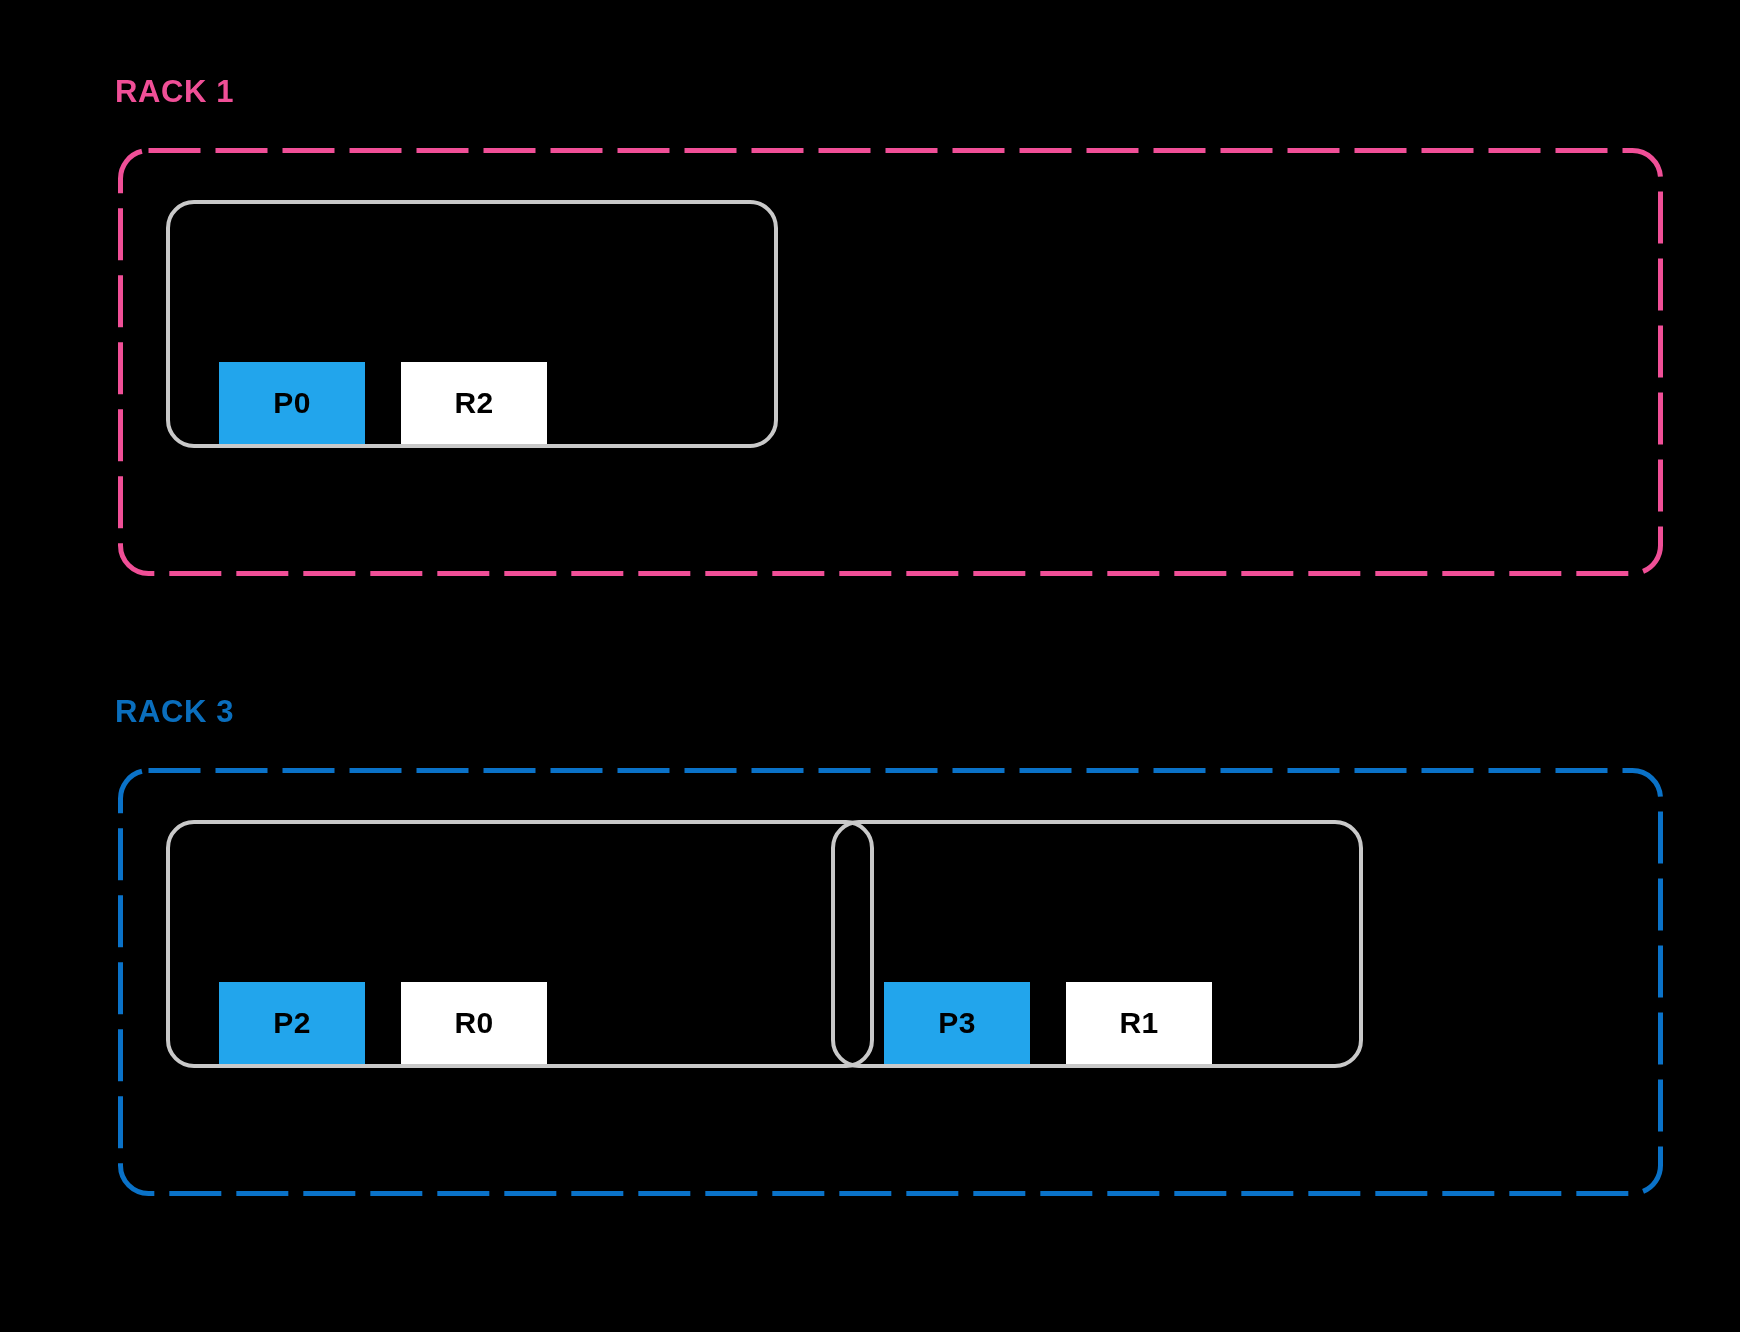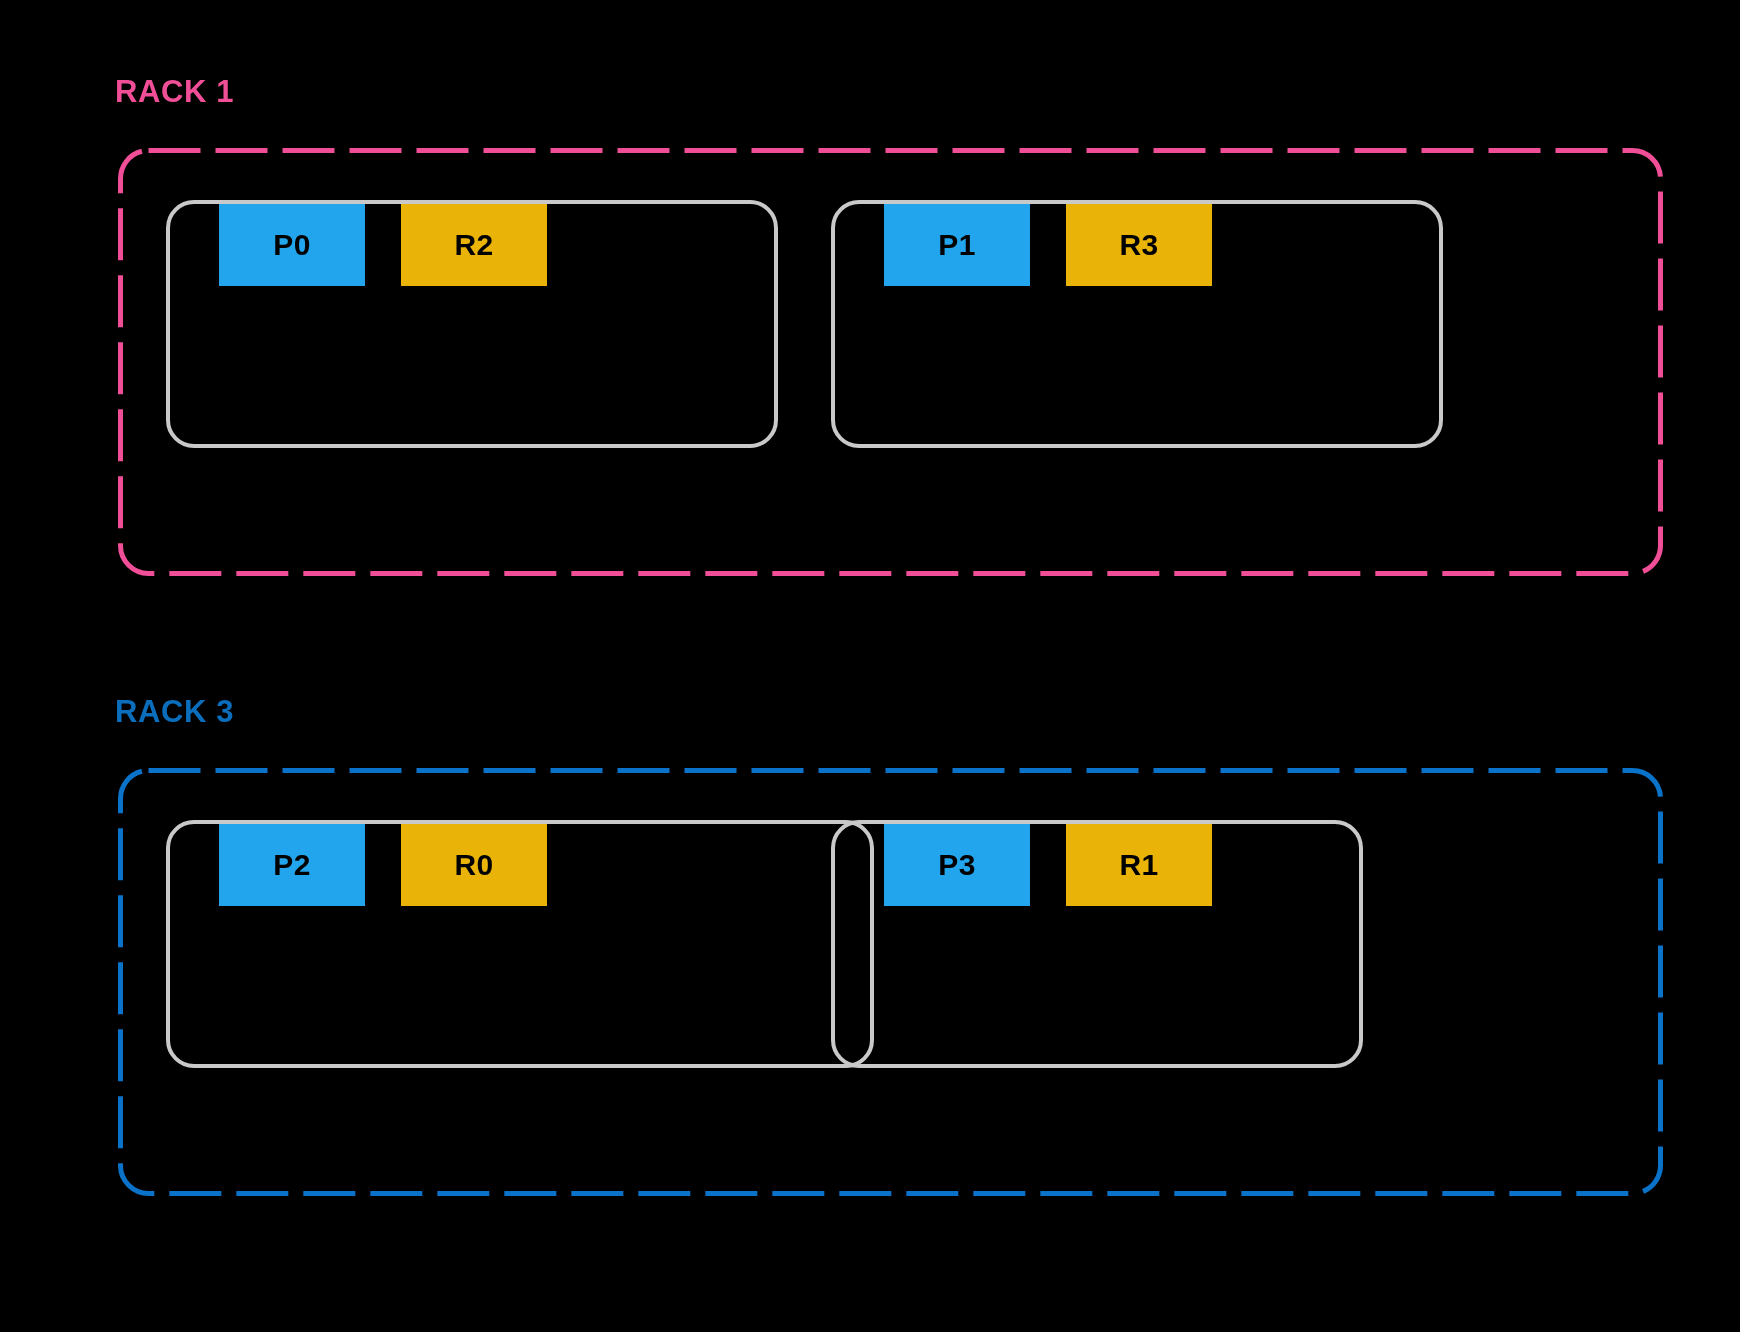--- a/index.html
+++ b/index.html
@@ -54,21 +54,21 @@
   }
 
   
   .node {
     position: absolute;
     box-sizing: border-box;
     border: 4px solid #c9c9c9;
     border-radius: 28px;
     background: transparent;
     display: flex;
-    align-items: flex-start;
+    align-items: flex-end;
   }
 
   .node-inner {
     display: flex;
     flex-direction: row;
     align-items: center;
     gap: 36px;
     padding-left: 49px;
   }
 
@@ -80,21 +80,21 @@
     align-items: center;
     justify-content: center;
     font-size: 30px;
     font-weight: bold;
     color: #000000;
     letter-spacing: 0.3px;
     line-height: 1;
     flex: none;
   }
   .block.primary  { background: #22a5ec; }
-  .block.replica  { background: #eab308; }
+  .block.replica  { background: #ffffff; }
 </style>
 </head>
 <body>
 
 <div class="canvas">
 
   <div class="rack-group" style="left:0; top:0; width:1636px; height:660px;">
 
     <div class="rack-label" style="left:115px; top:76px; color:#f04f97;">RACK 1</div>
 
@@ -104,26 +104,20 @@
       </svg>
     </div>
 
     <div class="node" style="left:166px; top:200px; width:612px; height:248px;">
       <div class="node-inner">
         <div class="block primary">P0</div>
         <div class="block replica">R2</div>
       </div>
     </div>
 
-    <div class="node" style="left:831px; top:200px; width:612px; height:248px;">
-      <div class="node-inner">
-        <div class="block primary">P1</div>
-        <div class="block replica">R3</div>
-      </div>
-    </div>
 
   </div>
 
   <div class="rack-group" style="left:0; top:620px; width:1740px; height:660px;">
 
     <div class="rack-label" style="left:115px; top:76px; color:#0a6ebd;">RACK 3</div>
 
     <div class="rack-box" style="left:118px; top:148px; width:1545px; height:428px;">
       <svg viewBox="0 0 1545 428" preserveAspectRatio="none">
         <rect x="2.5" y="2.5" width="1540" height="423" rx="28" ry="28" fill="none" stroke="#0a72c8" stroke-width="5" stroke-dasharray="52 15" stroke-linecap="butt"></rect>

